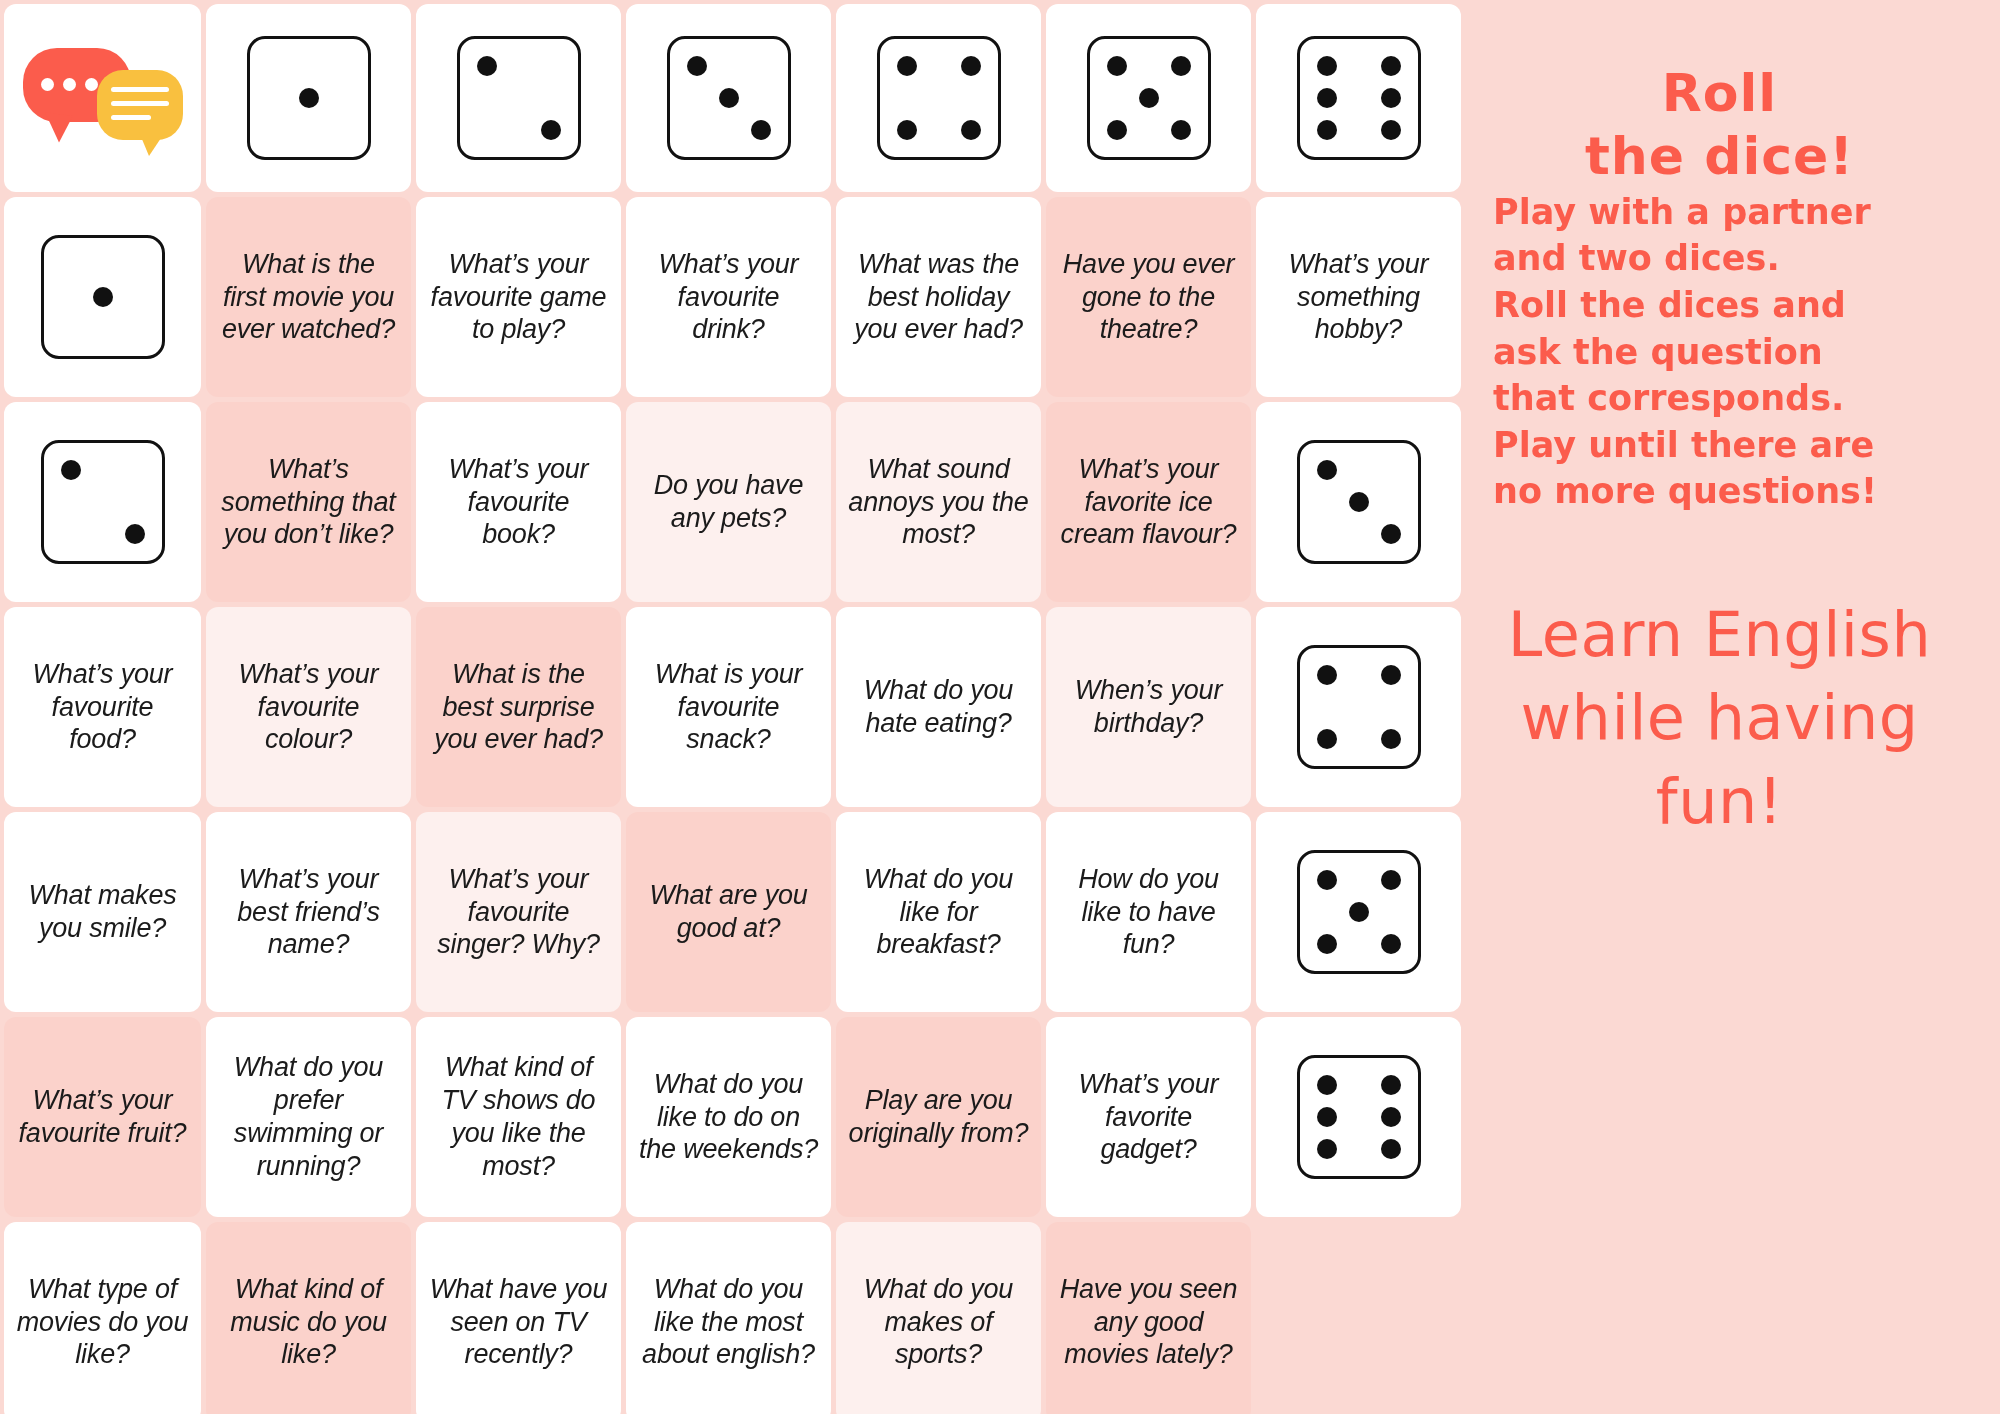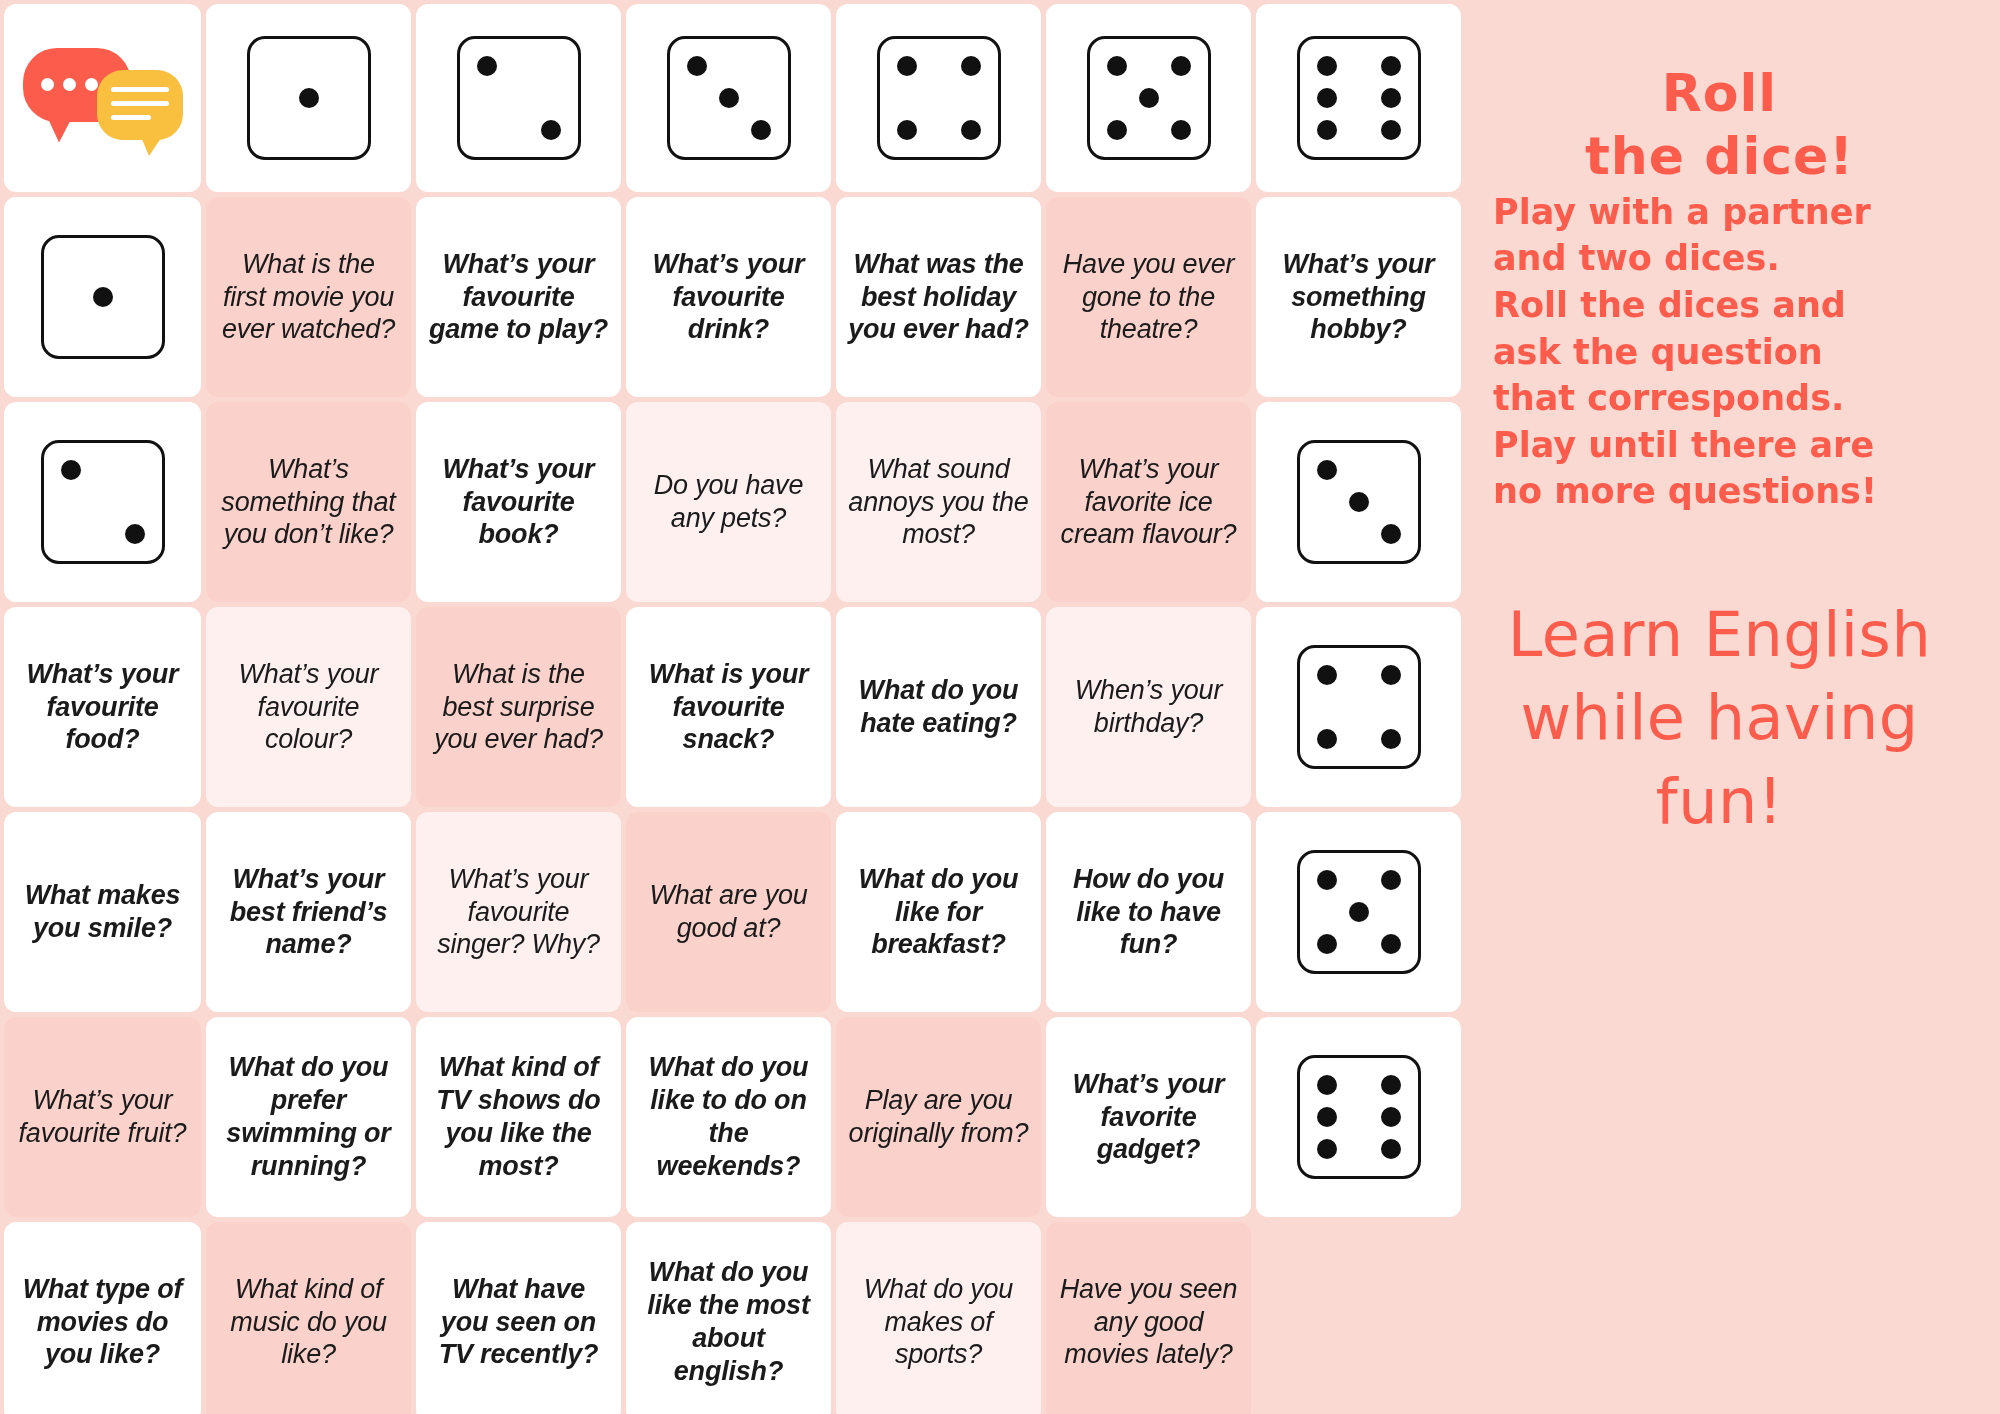--- a/index.html
+++ b/index.html
@@ -32,21 +32,21 @@
   }
   .cell {
     border-radius: 12px;
     box-sizing: border-box;
     display: flex;
     align-items: center;
     justify-content: center;
     text-align: center;
     position: relative;
   }
-  .cell.white { background: #ffffff; font-weight: bold; }
+  .cell.white { background: #ffffff; }
   .cell.pink  { background: #fbd2cb; }
   .cell.faint { background: #fdf0ee; }
   .cell.logo  { background: #ffffff; }
 
   .qtext {
     font-family: "Liberation Sans", sans-serif;
     font-style: italic;
     font-size: 27px;
     line-height: 1.22;
     color: #1b1b1b;

